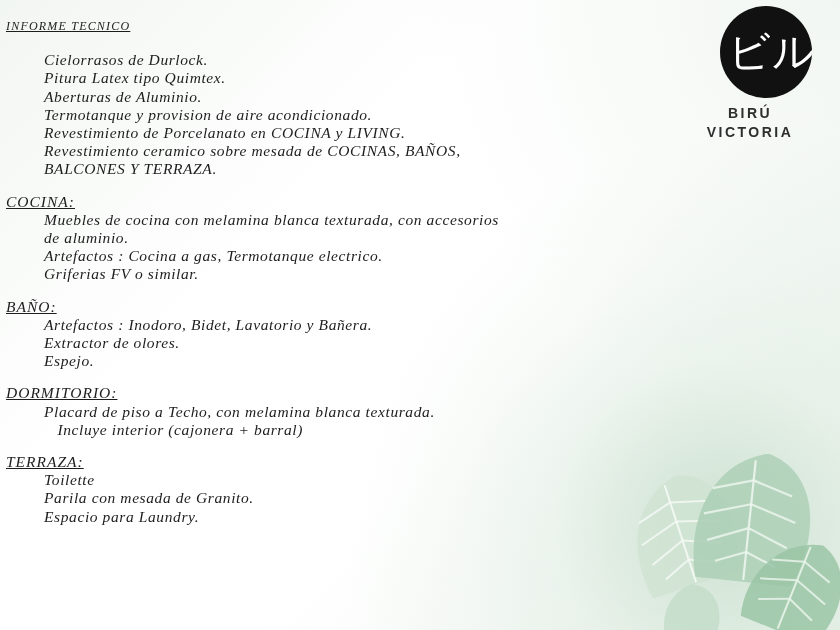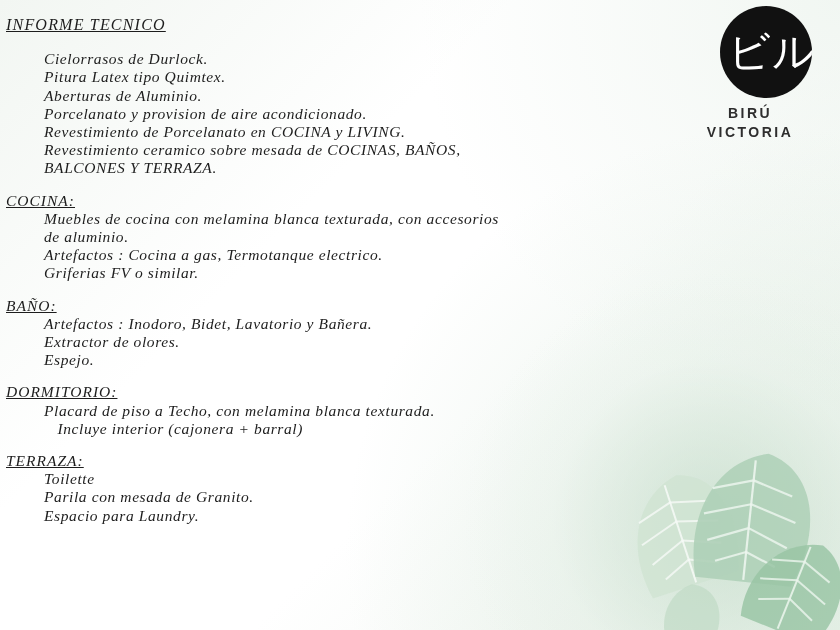--- a/index.html
+++ b/index.html
@@ -90,21 +90,21 @@
     width: 760px;
     color: #1d1d1d;
     font-family: "Liberation Serif", serif;
     font-style: italic;
     font-size: 15.5px;
     line-height: 18.2px;
     letter-spacing: 0.6px;
   }
   .doc-title {
     font-style: italic;
-    font-size: 16px;
+    font-size: 12px;
     letter-spacing: 1.2px;
     text-decoration: underline;
     margin-bottom: 16px;
     display: inline-block;
   }
   .section {
     margin-bottom: 14px;
   }
   .section-heading {
     text-decoration: underline;
@@ -183,21 +183,21 @@
     <div class="line2">VICTORIA</div>
   </div>
 
   <div class="content">
     <div class="doc-title">INFORME TECNICO</div>
 
     <div class="section">
       <div class="line">Cielorrasos de Durlock.</div>
       <div class="line">Pitura Latex tipo Quimtex.</div>
       <div class="line">Aberturas de Aluminio.</div>
-      <div class="line">Porcelanato y provision de aire acondicionado.</div>
+      <div class="line">Termotanque y provision de aire acondicionado.</div>
       <div class="line">Revestimiento de Porcelanato en COCINA y LIVING.</div>
       <div class="line">Revestimiento ceramico sobre mesada de COCINAS, BAÑOS,</div>
       <div class="line">BALCONES Y TERRAZA.</div>
     </div>
 
     <div class="section">
       <div class="section-heading">COCINA:</div>
       <div class="line">Muebles de cocina con melamina blanca texturada, con accesorios</div>
       <div class="line">de aluminio.</div>
       <div class="line">Artefactos : Cocina a gas, Termotanque electrico.</div>

